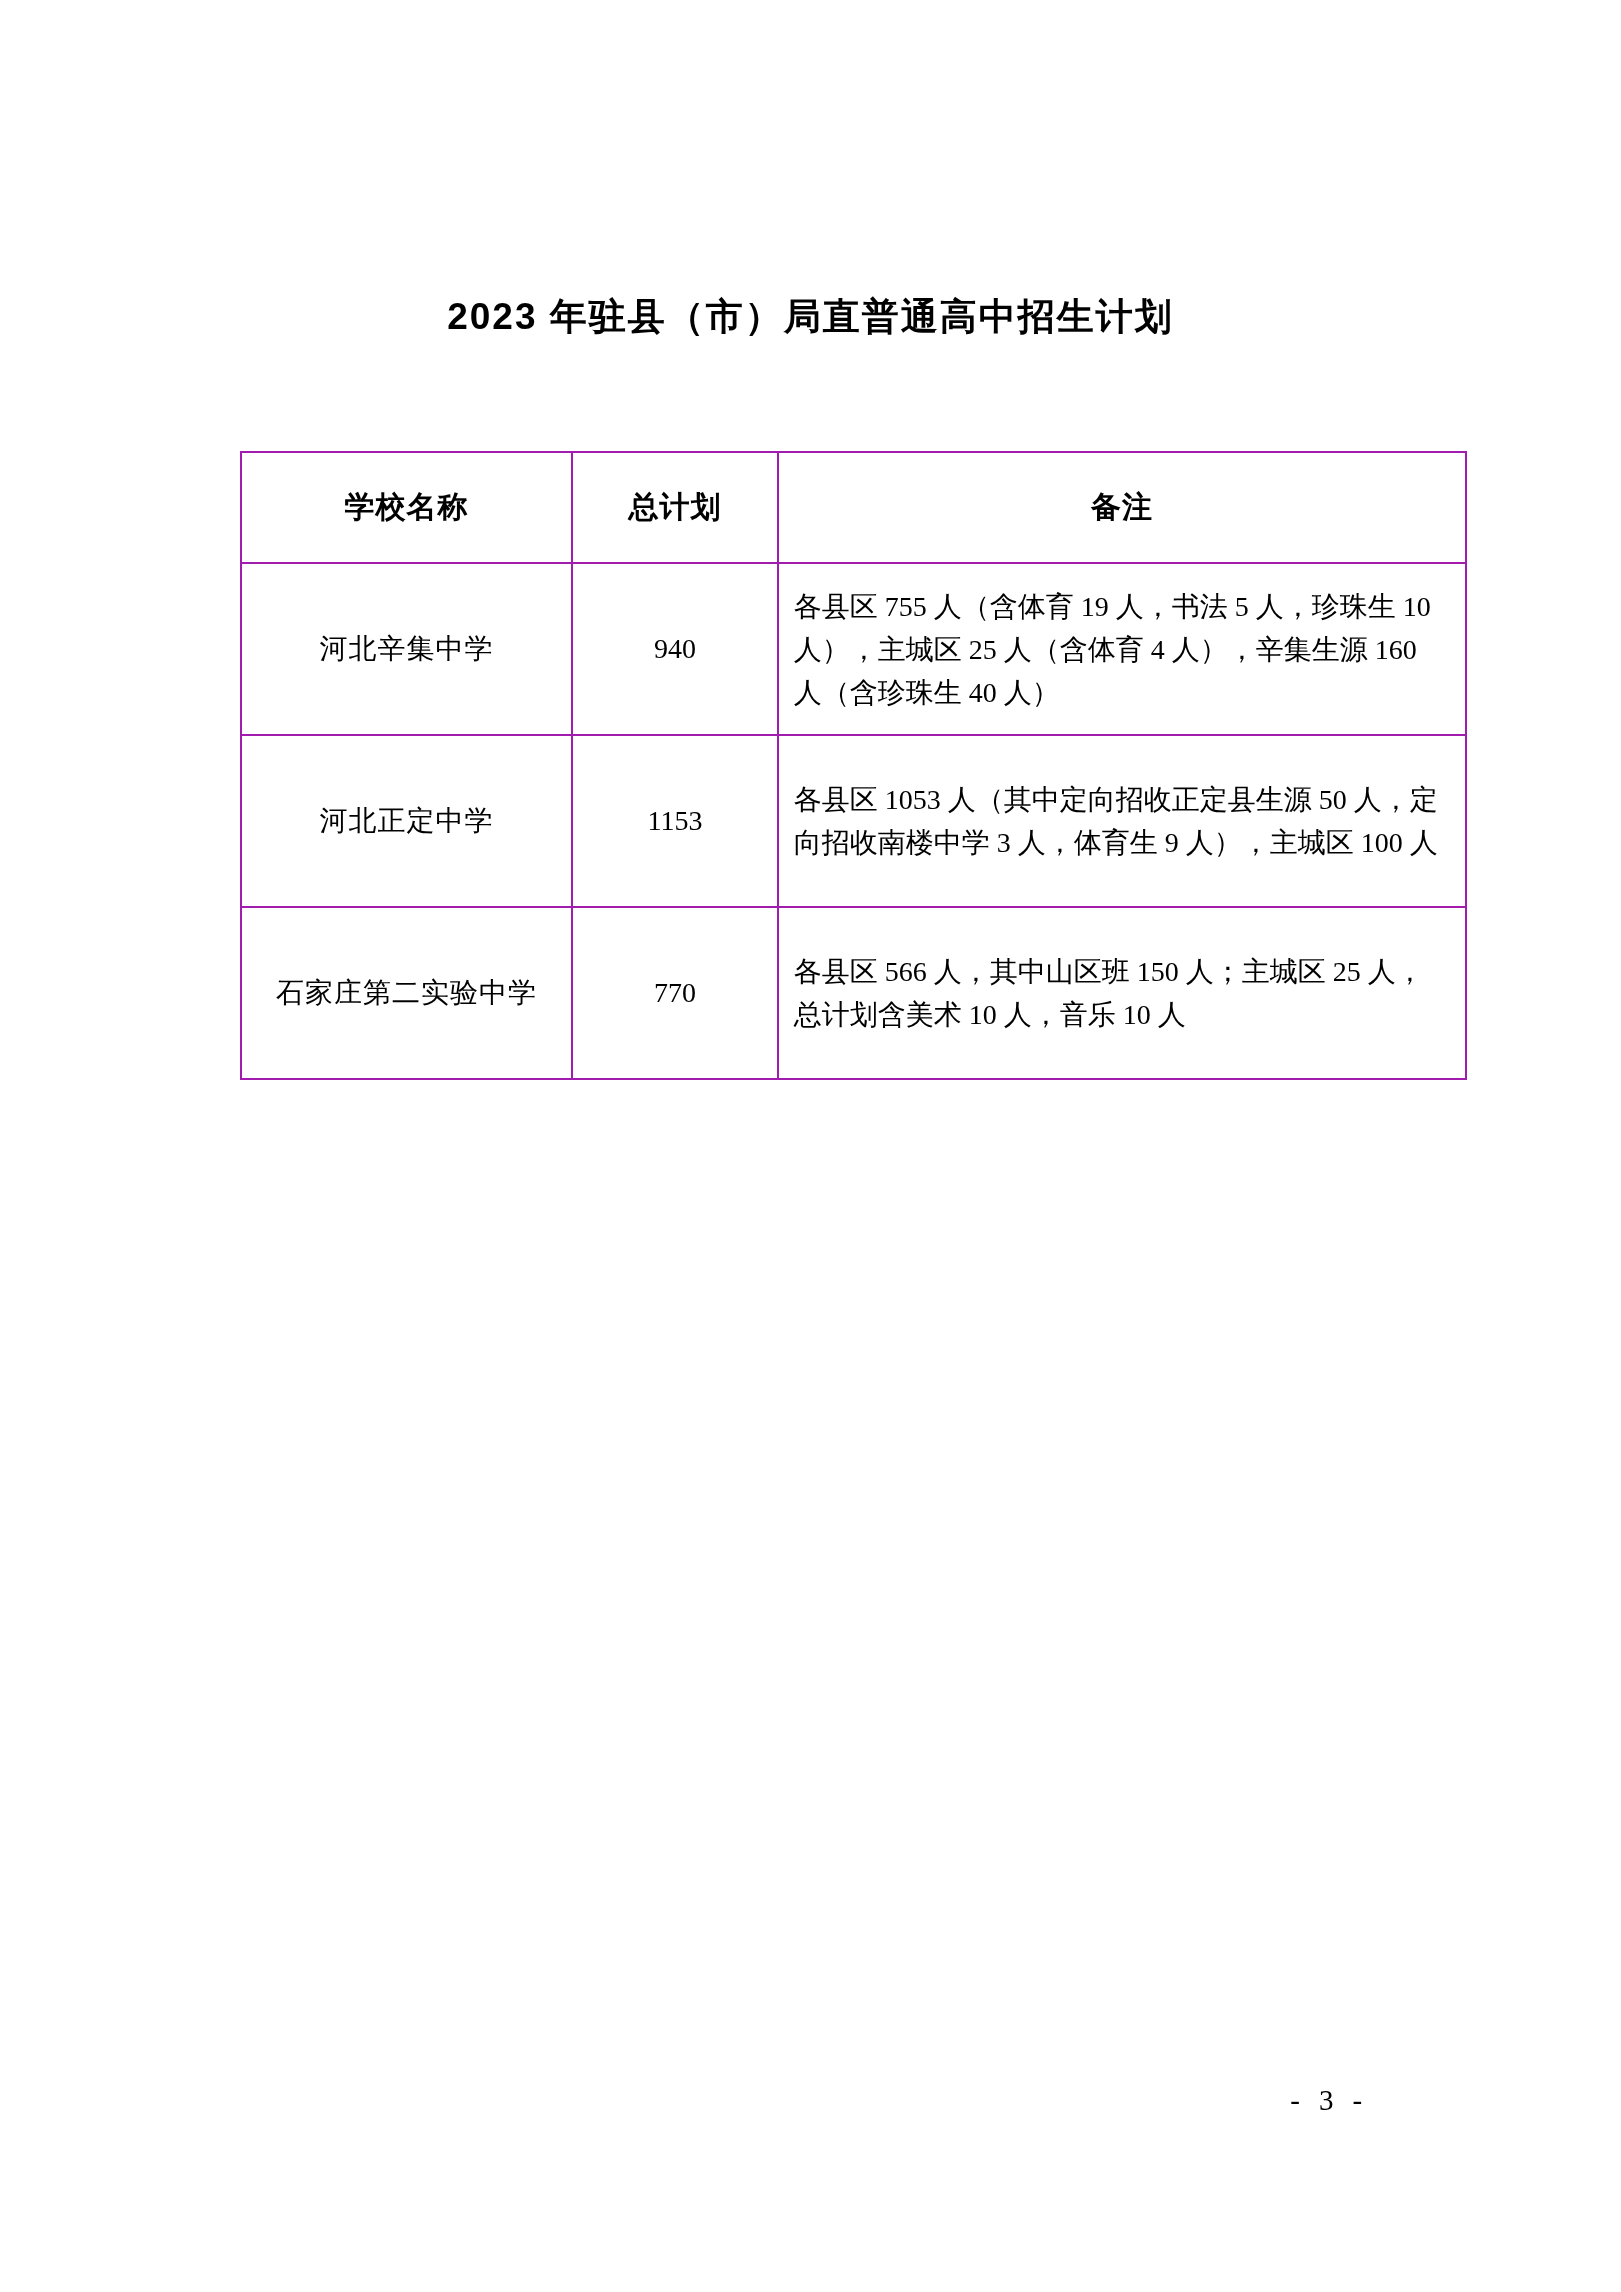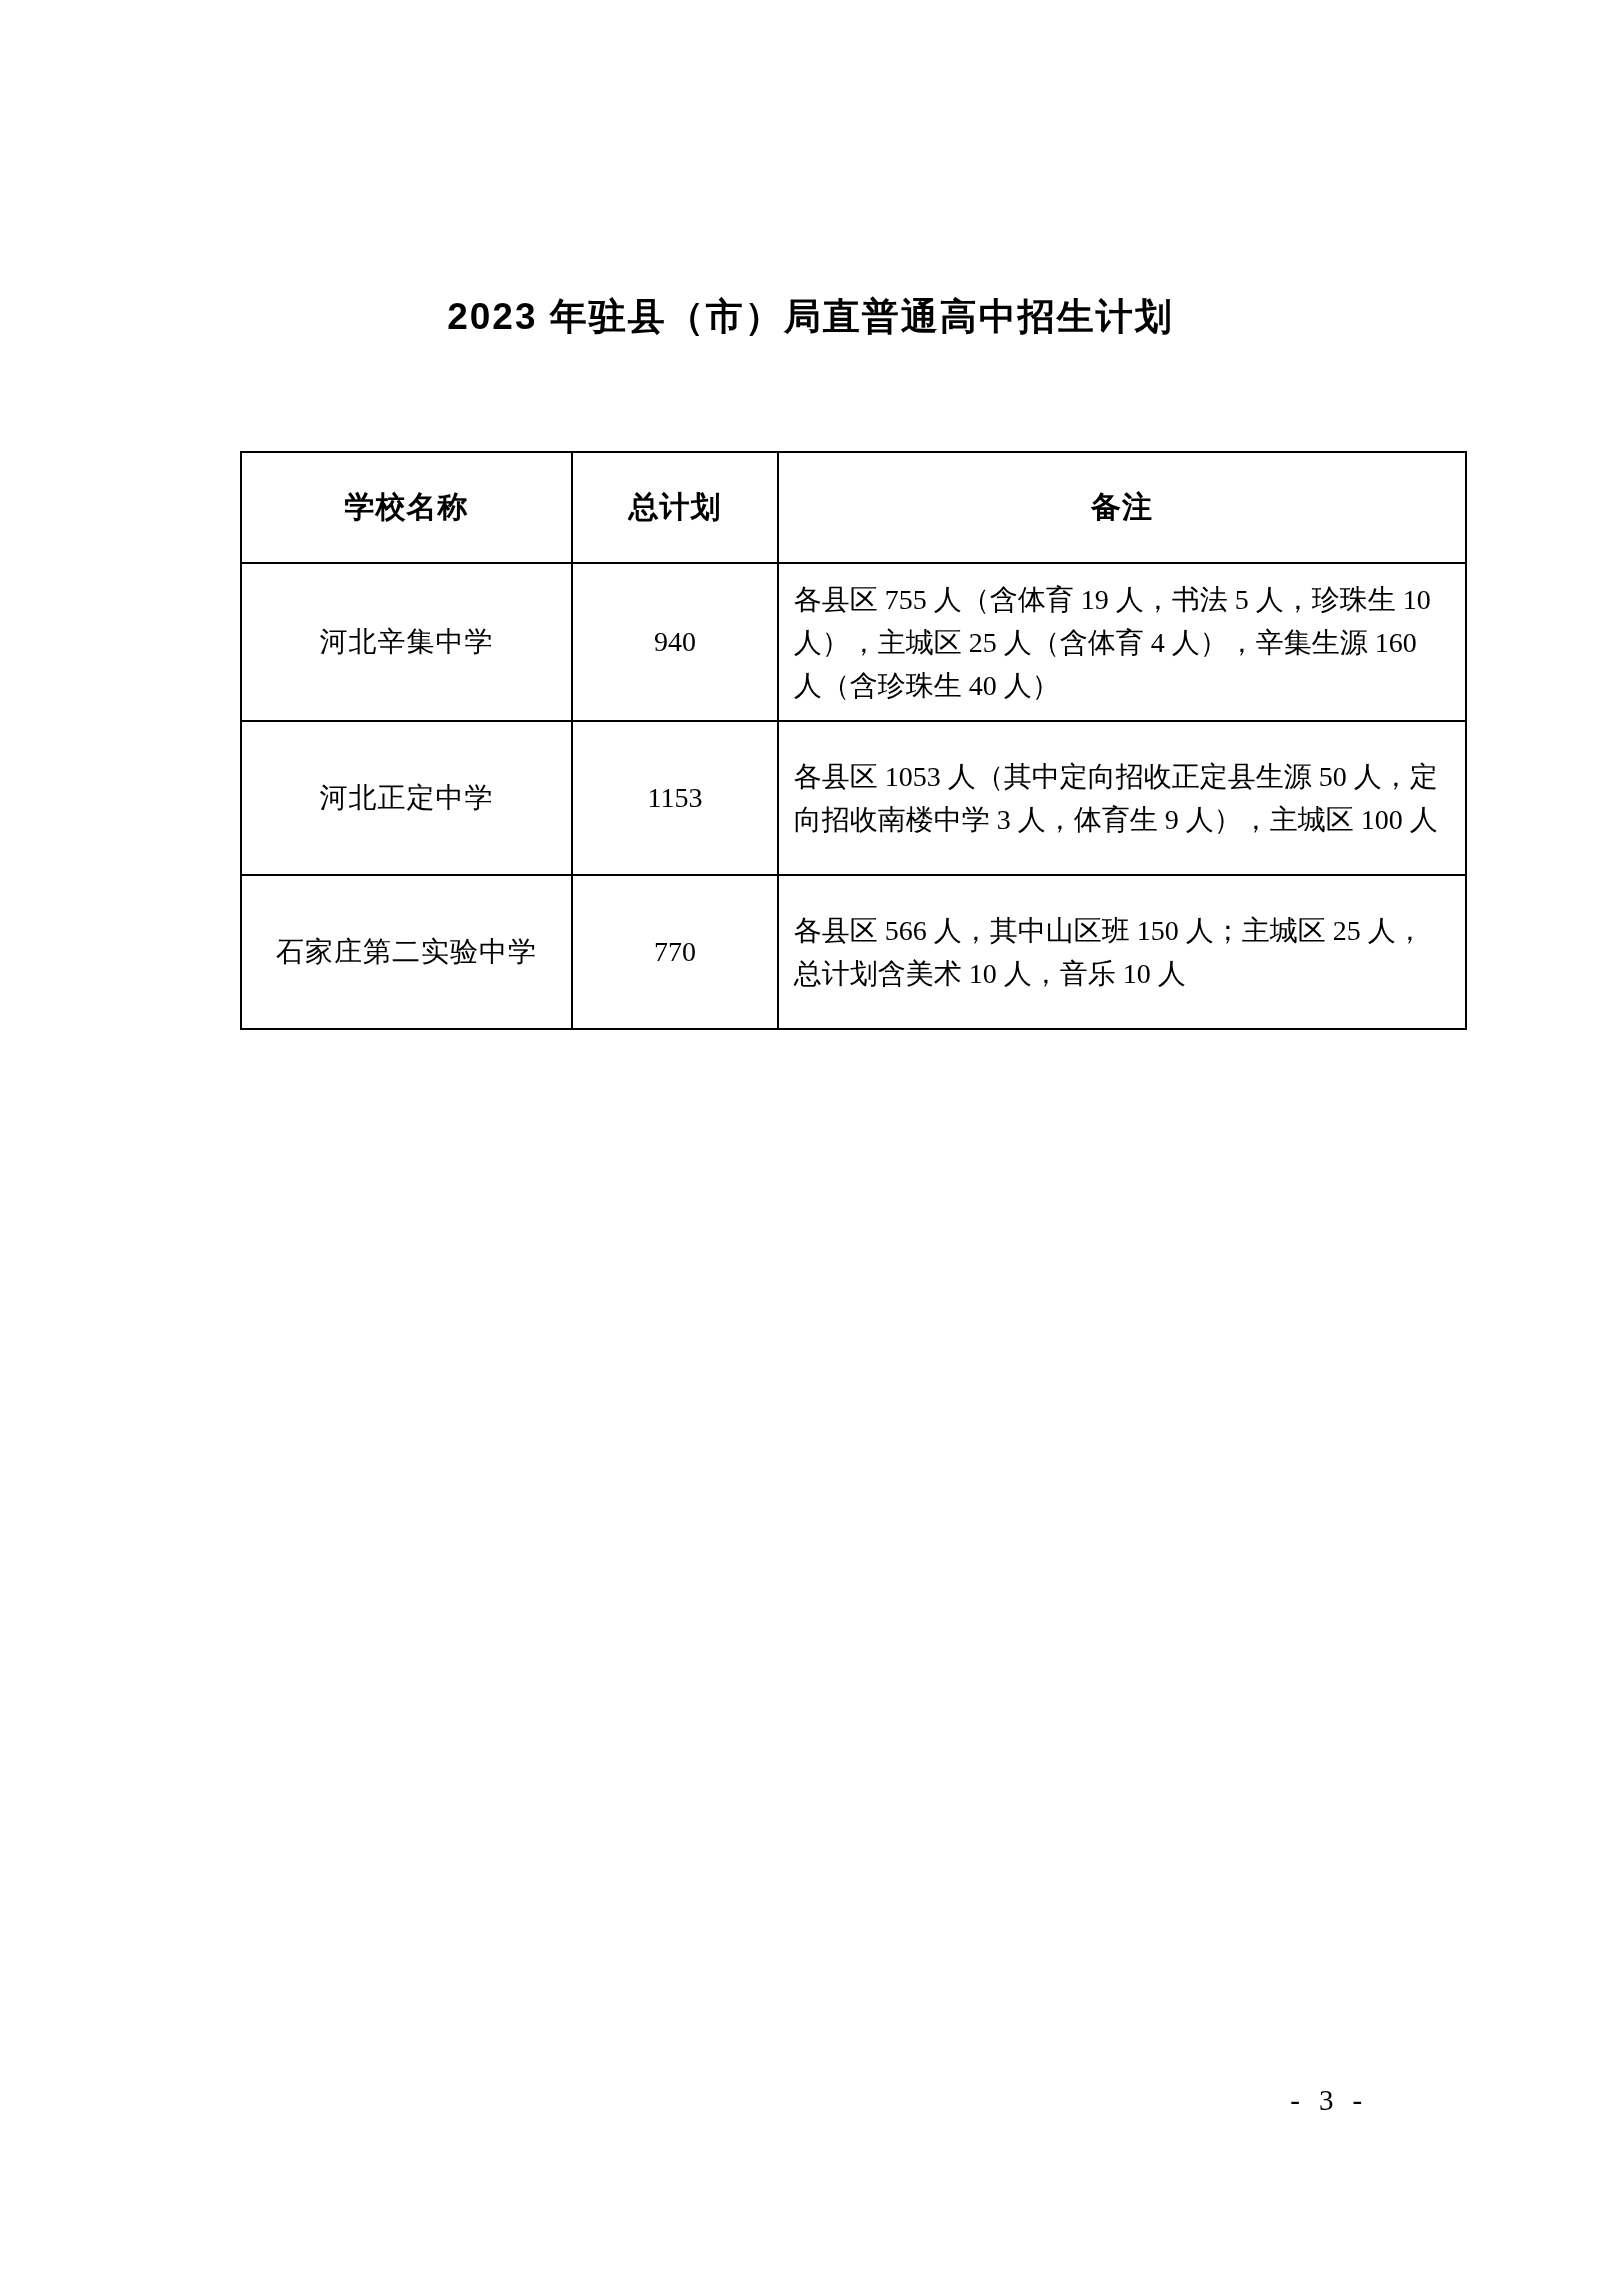--- a/index.html
+++ b/index.html
@@ -32,36 +32,36 @@
   .plan-table {
     position: absolute;
     top: 451px;
     left: 240px;
     width: 1225px;
     border-collapse: collapse;
     table-layout: fixed;
   }
   .plan-table th,
   .plan-table td {
-    border: 2px solid #000000;
+    border: 2px solid #a21caf;
     vertical-align: middle;
     background: #ffffff;
   }
   .col-school { width: 331px; }
   .col-total  { width: 206px; }
   .col-remark { width: 688px; }
   .header-row th {
     height: 107px;
     font-family: "Liberation Sans", "DejaVu Sans", sans-serif;
     font-weight: 700;
     font-size: 30px;
     text-align: center;
     letter-spacing: 1px;
   }
-  .data-row { height: 154px; }
+  .data-row { height: 172px; }
   .cell-school {
     text-align: center;
     font-size: 28px;
     letter-spacing: 1px;
   }
   .cell-total {
     text-align: center;
     font-size: 28px;
     margin-left: 18px;
   }

